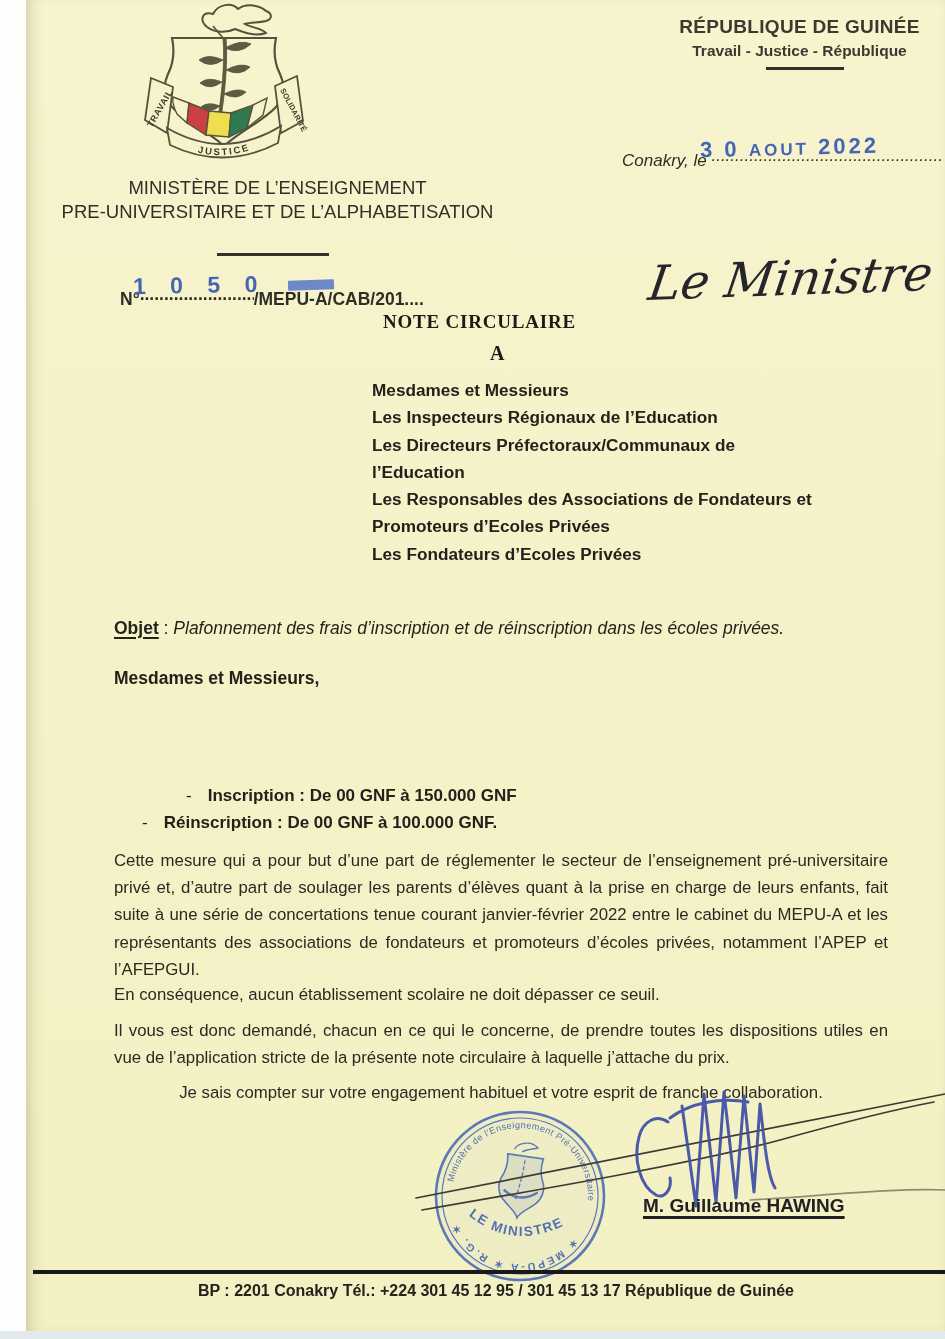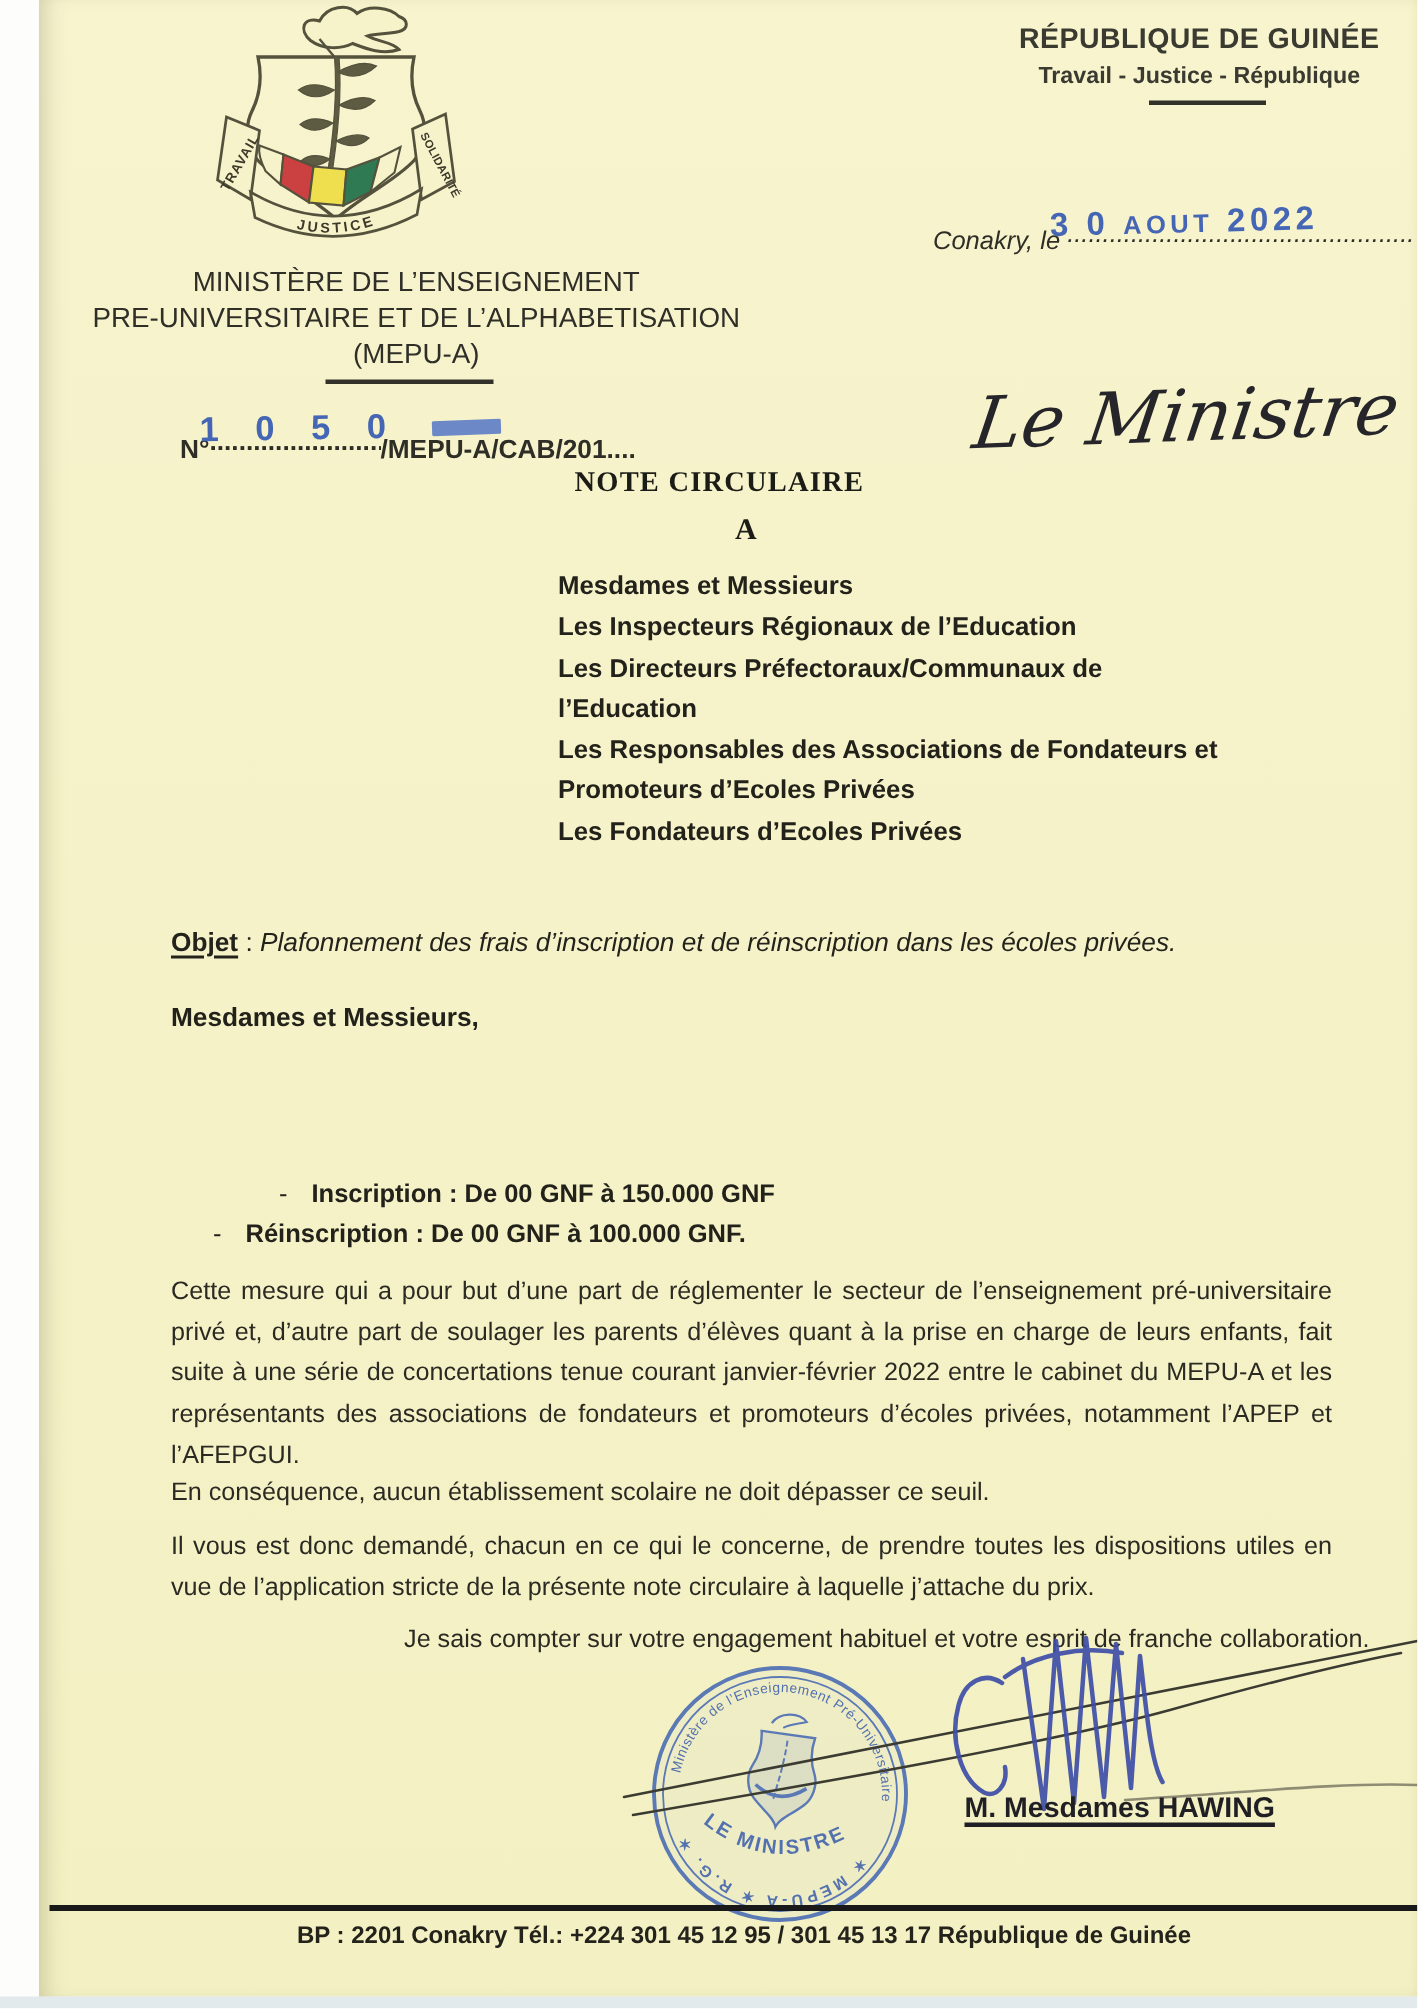--- a/index.html
+++ b/index.html
@@ -82,21 +82,20 @@
   </div>
   <div class="abs stamp-blue" style="left:700px;top:135px;font-size:22px;letter-spacing:3px;transform:rotate(-1.5deg);">
     <span>3 0</span>
     <span style="font-size:17px;">AOUT</span>
     <span>2022</span>
   </div>
 
   <div class="abs" style="left:55px;top:176px;width:445px;text-align:center;font-size:18.5px;line-height:24px;color:#2f2f28;">
     <div>MINISTÈRE DE L’ENSEIGNEMENT</div>
     <div>PRE-UNIVERSITAIRE ET DE L’ALPHABETISATION</div>
-    <div>(MEPU-A)</div>
   </div>
   <div class="abs rule" style="left:217px;top:253px;width:112px;height:2.5px;"></div>
 
   <div class="abs b" style="left:120px;top:284px;font-size:17.5px;white-space:nowrap;">
     <span>N°</span><span class="dots" style="width:114px;">........................................</span><span>/MEPU-A/CAB/201....</span>
   </div>
   <div class="abs stamp-blue" style="left:133px;top:272px;font-size:23px;letter-spacing:9px;transform:rotate(-1deg);">1 0 5 0</div>
   <div class="abs" style="left:288px;top:280px;width:46px;height:10px;background:rgba(78,112,196,.82);transform:rotate(-2deg);border-radius:1px;"></div>
 
   <div class="abs script" style="left:650px;top:250px;font-size:48px;color:#26262a;transform:skewX(-10deg) rotate(-2deg);white-space:nowrap;">Le Ministre</div>
@@ -124,21 +123,21 @@
   <div class="abs" style="left:142px;top:786px;font-size:17px;color:#22221b;margin-left:44px;">
     <span style="margin-right:16px;">-</span><span class="b">Inscription : De 00 GNF à 150.000 GNF</span>
   </div>
   <div class="abs" style="left:142px;top:813px;font-size:17px;color:#22221b;">
     <span style="margin-right:16px;">-</span><span class="b">Réinscription : De 00 GNF à 100.000 GNF.</span>
   </div>
 
   <div class="abs body-par" style="left:114px;top:847px;">Cette mesure qui a pour but d’une part de réglementer le secteur de l’enseignement pré-universitaire privé et, d’autre part de soulager les parents d’élèves quant à la prise en charge de leurs enfants, fait suite à une série de concertations tenue courant janvier-février 2022 entre le cabinet du MEPU-A et les représentants des associations de fondateurs et promoteurs d’écoles privées, notamment l’APEP et l’AFEPGUI.</div>
   <div class="abs body-par" style="left:114px;top:981px;text-align:left;">En conséquence, aucun établissement scolaire ne doit dépasser ce seuil.</div>
   <div class="abs body-par" style="left:114px;top:1017px;">Il vous est donc demandé, chacun en ce qui le concerne, de prendre toutes les dispositions utiles en vue de l’application stricte de la présente note circulaire à laquelle j’attache du prix.</div>
-  <div class="abs body-par" style="left:114px;top:1079px;text-align:right;margin-left:25px;">Je sais compter sur votre engagement habituel et votre esprit de franche collaboration.</div>
+  <div class="abs body-par" style="left:114px;top:1079px;text-align:center;">Je sais compter sur votre engagement habituel et votre esprit de franche collaboration.</div>
 
   <svg class="abs" style="left:430px;top:1106px;transform:rotate(8deg);opacity:.92;" width="180" height="180" viewBox="0 0 180 180">
     <defs>
       <path id="sealArcTop" d="M 22 90 A 68 68 0 1 1 158 90"></path>
       <path id="sealArcBottom" d="M 158 90 A 68 68 0 1 1 22 90"></path>
       <path id="sealArcInner" d="M 38 114 Q 90 148 142 110"></path>
     </defs>
     <circle cx="90" cy="90" r="84" fill="rgba(120,150,200,0.05)" stroke="#4f6fb4" stroke-width="2.6"></circle>
     <circle cx="90" cy="90" r="78" fill="none" stroke="#4f6fb4" stroke-width="1.2"></circle>
     <text font-size="9.2" fill="#4767ae" letter-spacing="0.4">
@@ -164,19 +163,19 @@
       <path d="M 22 132 C 150 110 300 84 380 62 C 430 48 492 32 534 24"></path>
       <path d="M 350 122 C 420 118 492 110 545 112" opacity=".55"></path>
     </g>
     <g fill="none" stroke="#3d4ea6" stroke-width="3" stroke-linecap="round" stroke-linejoin="round" opacity=".92">
       <path d="M 268 44 C 256 36 243 43 239 59 C 233 81 240 108 256 117 C 264 121 272 112 270 100"></path>
       <path d="M 270 40 C 290 25 320 19 348 24"></path>
       <path d="M 282 28 L 296 128 L 304 16 L 316 124 L 324 14 L 336 120 L 344 18 L 354 114 L 360 26 C 364 60 367 97 375 110"></path>
     </g>
   </svg>
 
-  <div class="abs b underline-name" style="left:643px;top:1195px;font-size:19px;color:#1f1f24;white-space:nowrap;">M. Mesdames HAWING</div>
+  <div class="abs b underline-name" style="left:643px;top:1195px;font-size:19px;color:#1f1f24;white-space:nowrap;">M. Guillaume HAWING</div>
 
   <div class="abs" style="left:33px;top:1270px;width:912px;height:3.5px;background:#191919;"></div>
   <div class="abs b" style="left:108px;top:1282px;width:776px;text-align:center;font-size:16px;color:#23231c;">BP : 2201 Conakry Tél.: +224 301 45 12 95 / 301 45 13 17 République de Guinée</div>
 
   <div class="bottom-strip"></div>
 </div>
 
 </body></html>

